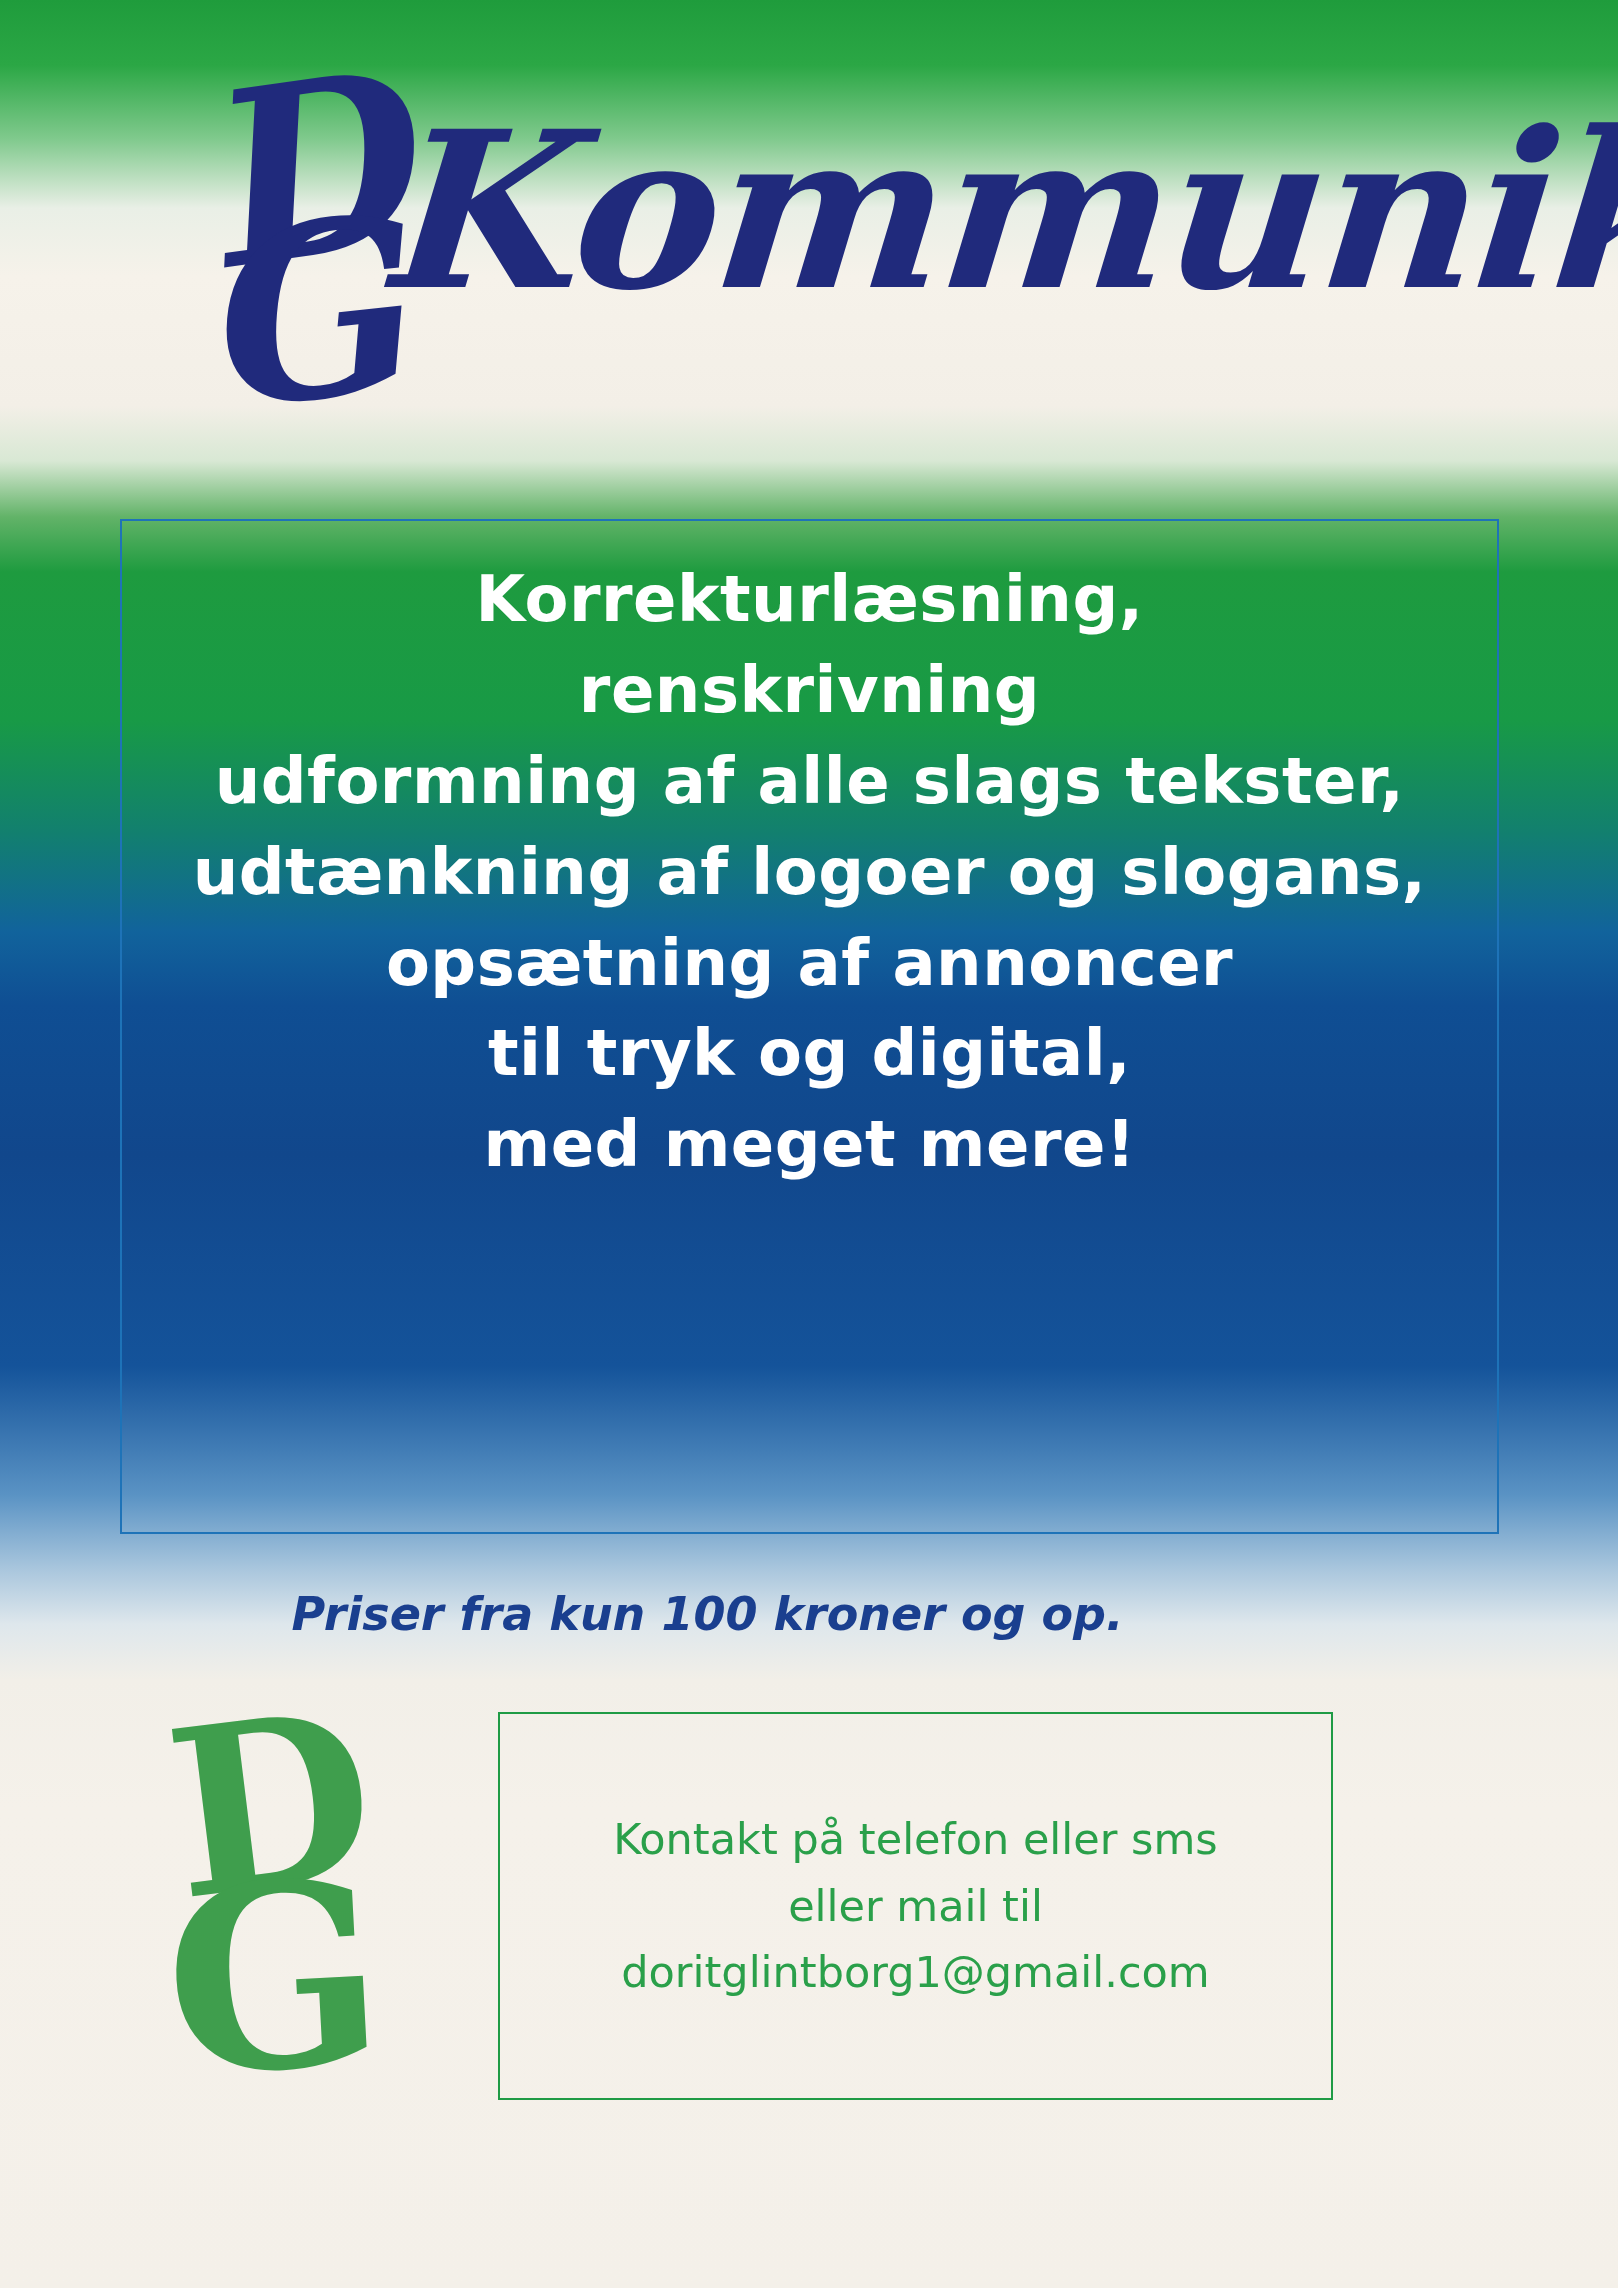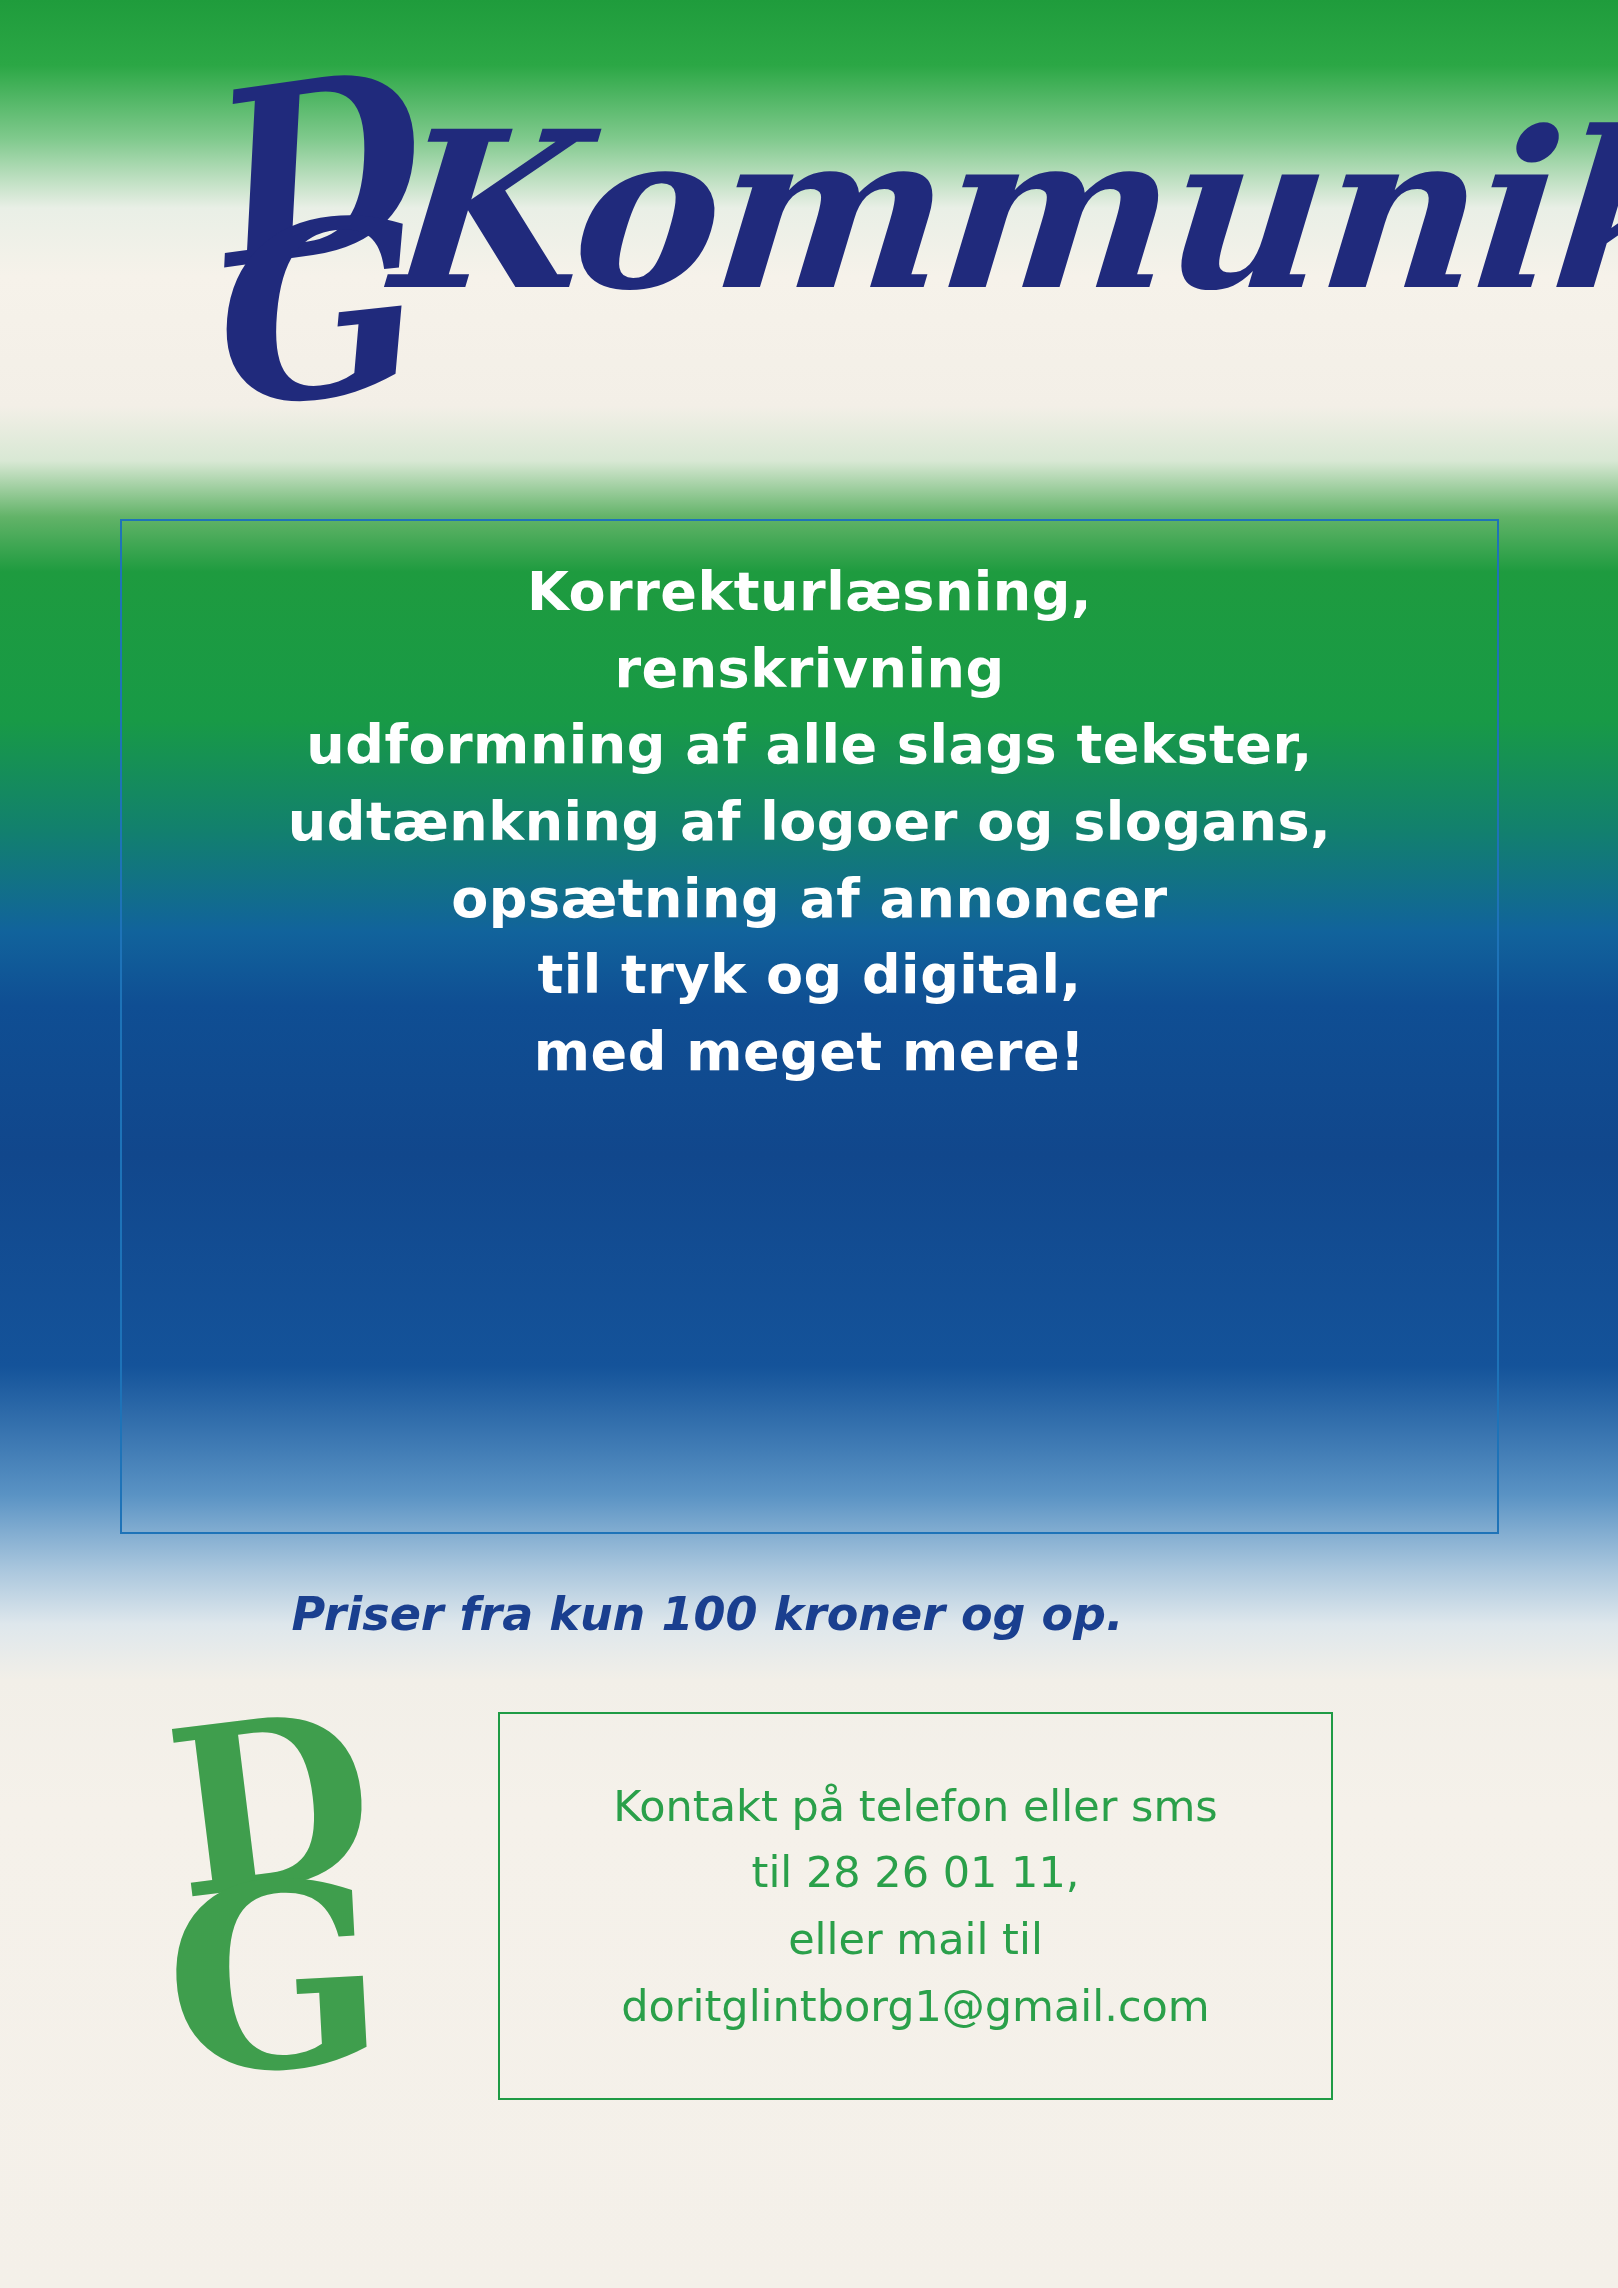--- a/index.html
+++ b/index.html
@@ -99,21 +99,21 @@
     display: flex;
     flex-direction: column;
     align-items: center;
     justify-content: flex-start;
     padding-top: 33px;
   }
   .services-line {
     color: #ffffff;
     font-family: "DejaVu Sans", sans-serif;
     font-weight: bold;
-    font-size: 54px;
+    font-size: 64px;
     line-height: 1.42;
     text-align: center;
     white-space: nowrap;
     letter-spacing: 0.5px;
   }
 
   
   .price-line {
     position: absolute;
     left: 0;
@@ -205,19 +205,18 @@
 
   <div class="price-line">Priser fra kun 100 kroner og op.</div>
 
   <div class="bottom-logo">
     <span class="bl-d">D</span>
     <span class="bl-g">G</span>
   </div>
 
   <div class="contact-frame">
     <div class="contact-line">Kontakt på telefon eller sms</div>
-    <div class="contact-line">til 28 26 01 11,</div>
     <div class="contact-line">eller mail til</div>
     <div class="contact-line">doritglintborg1@gmail.com</div>
   </div>
 
 </div>
 
 
 </body></html>

